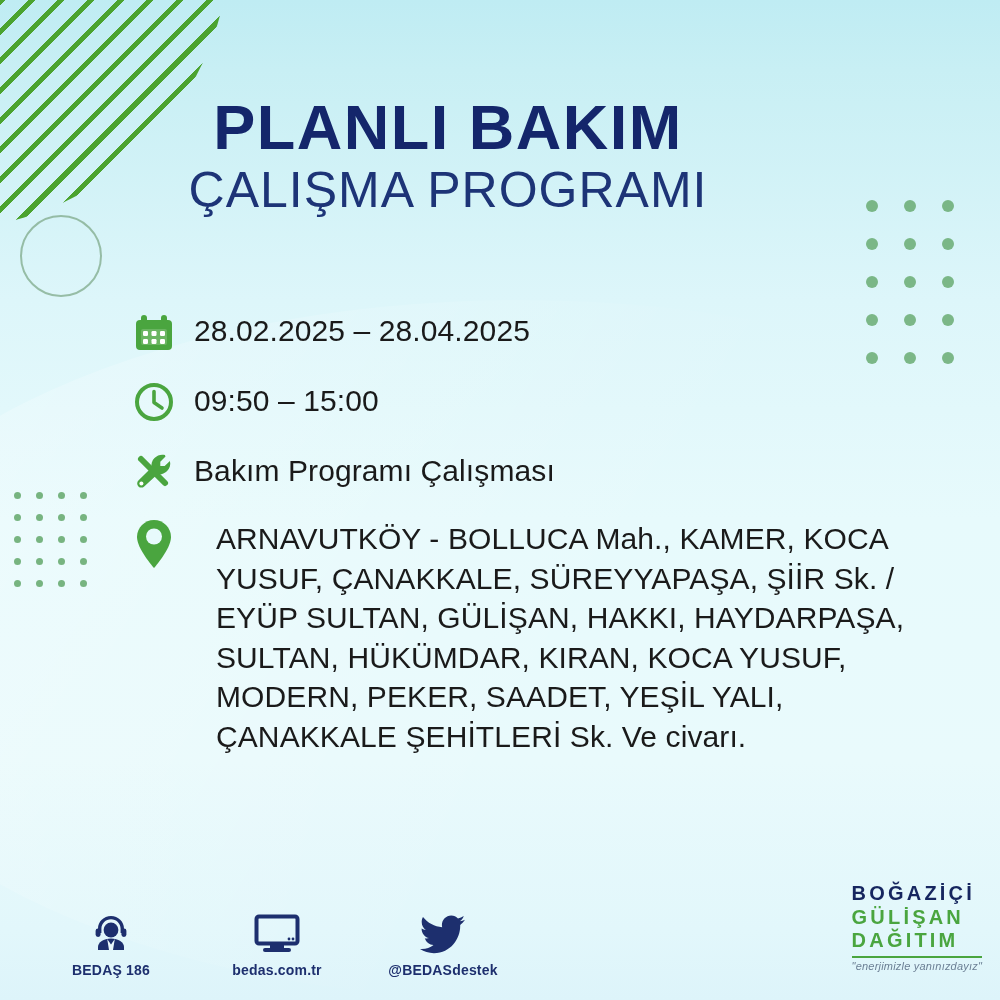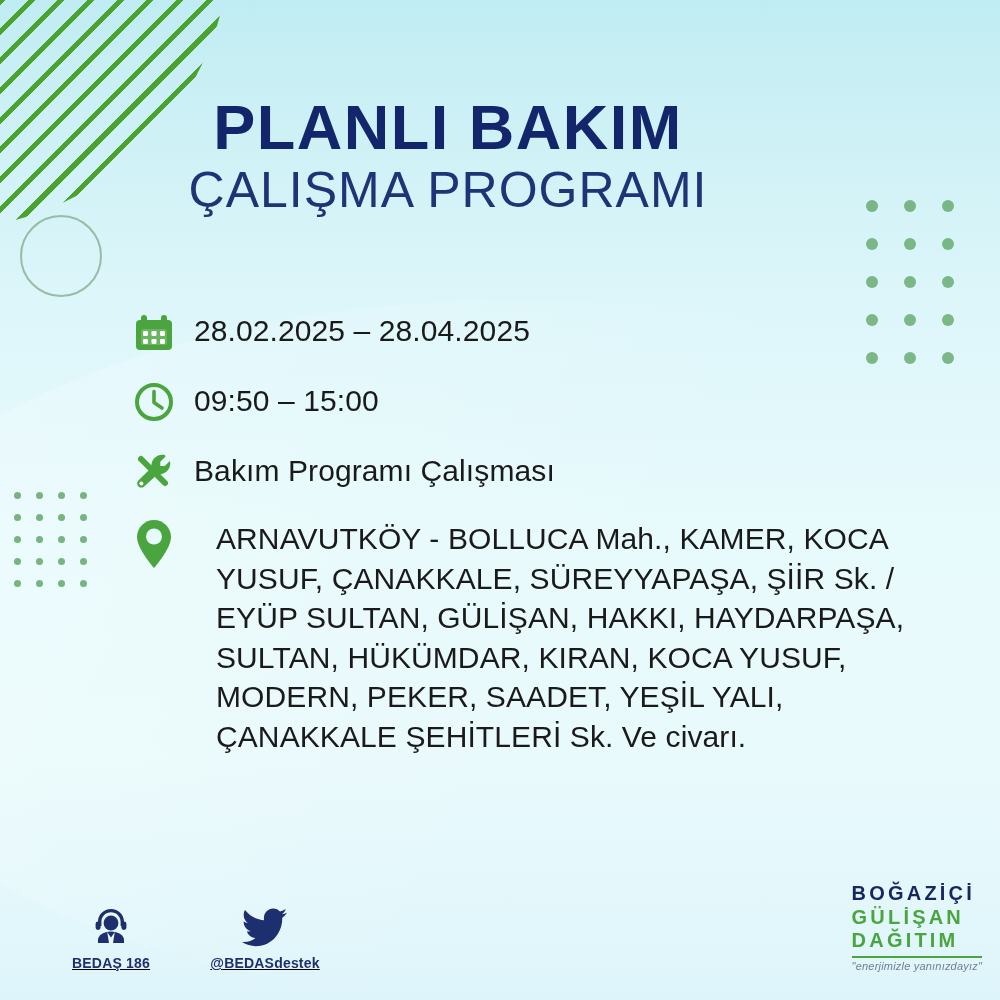--- a/index.html
+++ b/index.html
@@ -158,24 +158,23 @@
   .footer {
     position: absolute;
     left: 0;
     bottom: 0;
     width: 1000px;
     height: 120px;
   }
   .contacts {
     position: absolute;
     left: 56px;
-    bottom: 29px;
+    bottom: 22px;
     display: flex;
-    gap: 44px;
-    text-decoration: underline;
+    gap: 56px;
   }
   .contact {
     width: 110px;
     text-align: center;
   }
   .contact-icon {
     height: 44px;
     display: flex;
     align-items: flex-end;
     justify-content: center;
@@ -345,20 +344,32 @@
             <circle cx="21" cy="18" r="7.4" fill="#1d2f6e"></circle>
             <rect x="5.6" y="16.4" width="5" height="8.6" rx="2.4" fill="#1d2f6e"></rect>
             <rect x="31.4" y="16.4" width="5" height="8.6" rx="2.4" fill="#1d2f6e"></rect>
             <path d="M21 26.4 c-7.4 0-13 3.8-13 8.6 l0 3 26 0 0-3 c0-4.8-5.6-8.6-13-8.6 z" fill="#1d2f6e"></path>
             <path d="M17.2 27 L21 32.4 L24.8 27 L23 38 L19 38 Z" fill="#eaf7fb"></path>
           </svg>
         </div>
         <div class="contact-label">BEDAŞ 186</div>
       </div>
 
+      <div class="contact">
+        <div class="contact-icon">
+          <svg width="46" height="40" viewBox="0 0 46 40" aria-hidden="true">
+            <rect x="2.5" y="2.5" width="41" height="27" rx="2.5" fill="none" stroke="#1d2f6e" stroke-width="4"></rect>
+            <rect x="16" y="30.5" width="14" height="4.5" fill="#1d2f6e"></rect>
+            <rect x="9" y="34" width="28" height="4" rx="2" fill="#1d2f6e"></rect>
+            <circle cx="35" cy="25" r="1.4" fill="#1d2f6e"></circle>
+            <circle cx="39" cy="25" r="1.4" fill="#1d2f6e"></circle>
+          </svg>
+        </div>
+        <div class="contact-label">bedas.com.tr</div>
+      </div>
 
       <div class="contact">
         <div class="contact-icon">
           <svg width="46" height="40" viewBox="0 0 46 40" aria-hidden="true">
             <path d="M45 5.8 c-1.6 0.8-3.4 1.3-5.2 1.5 1.9-1.2 3.3-3 4-5.2 -1.8 1.1-3.8 1.9-5.8 2.3 -1.7-1.9-4.1-3-6.8-3 -5.1 0-9.3 4.3-9.3 9.6 0 0.8 0.1 1.5 0.3 2.2 -7.7-0.4-14.6-4.2-19.2-10.1 -0.8 1.4-1.3 3.1-1.3 4.9 0 3.3 1.6 6.2 4.1 7.9 -1.5-0.1-3-0.5-4.2-1.3 l0 0.1 c0 4.6 3.2 8.5 7.4 9.4 -0.8 0.2-1.6 0.3-2.4 0.3 -0.6 0-1.2-0.1-1.8-0.2 1.2 3.8 4.6 6.6 8.7 6.7 -3.2 2.6-7.2 4.1-11.6 4.1 -0.8 0-1.5 0-2.2-0.1 4.1 2.7 9 4.3 14.2 4.3 17 0 26.3-14.5 26.3-27.1 l0-1.2 C42.2 9.4 43.8 7.7 45 5.8 z" fill="#1d2f6e"></path>
           </svg>
         </div>
         <div class="contact-label">@BEDASdestek</div>
       </div>
 

